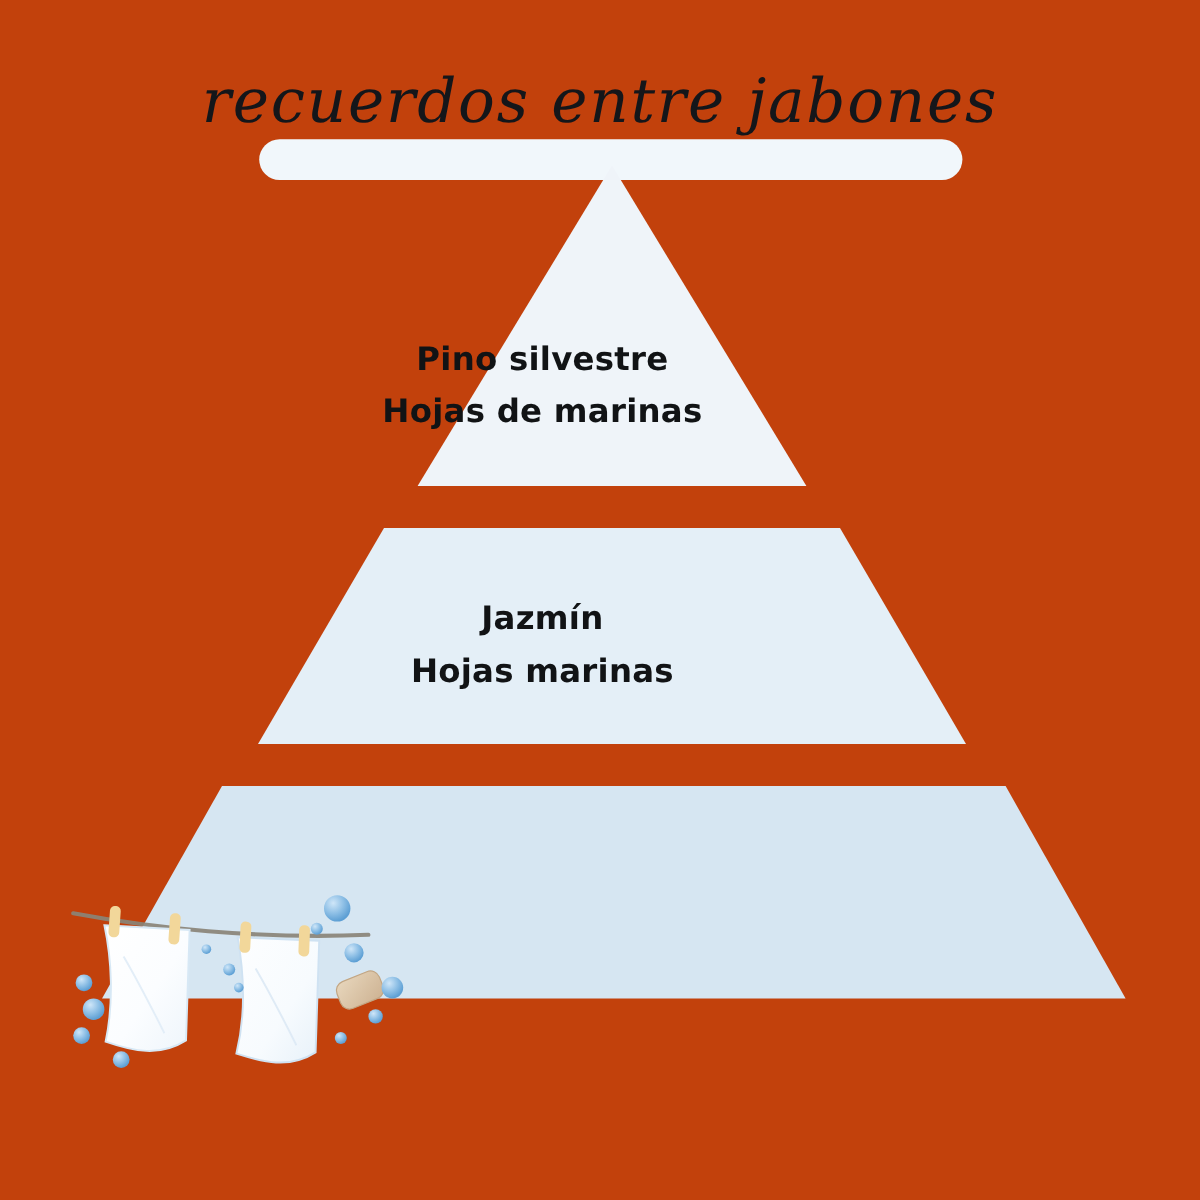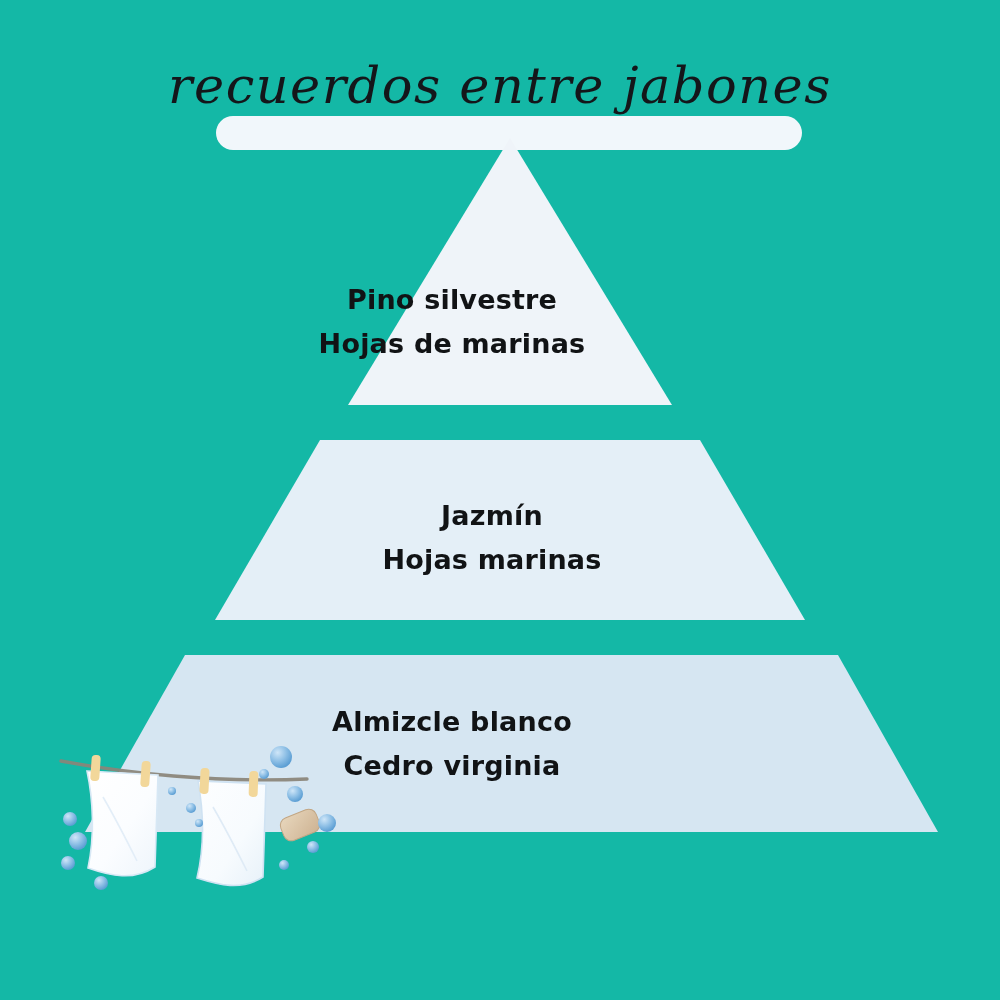--- a/index.html
+++ b/index.html
@@ -13,21 +13,21 @@
     position: relative;
     overflow: hidden;
     font-family: "Liberation Sans", sans-serif;
   }
 
   #canvas {
     position: absolute;
     left: 0; top: 0;
     width: 1000px;
     height: 1000px;
-    background: #14b8a6;
+    background: #c2410c;
   }
 
   
   #title-block {
     position: absolute;
     left: 0;
     top: 48px;
     width: 1000px;
     height: 72px;
   }
@@ -71,21 +71,21 @@
     text-align: center;
     color: #111315;
     font-family: "DejaVu Sans", sans-serif;
     font-weight: 700;
     font-size: 27px;
     line-height: 44px;
     letter-spacing: 0.2px;
     white-space: nowrap;
   }
   #tier1-label { top: 278px; }
-  #tier2-label { top: 494px; padding-left: 40px; }
+  #tier2-label { top: 494px; }
   #tier3-label { top: 700px; }
 
   
   #illustration {
     position: absolute;
     left: 55px;
     top: 735px;
     width: 300px;
     height: 185px;
   }
@@ -112,24 +112,20 @@
   <div class="tier-label" id="tier1-label">
     <div>Pino silvestre</div>
     <div>Hojas de marinas</div>
   </div>
 
   <div class="tier-label" id="tier2-label">
     <div>Jazmín</div>
     <div>Hojas marinas</div>
   </div>
 
-  <div class="tier-label" id="tier3-label">
-    <div>Almizcle blanco</div>
-    <div>Cedro virginia</div>
-  </div>
 
   <svg id="illustration" viewBox="0 0 300 185">
     <defs>
       <linearGradient id="clothGradA" x1="0" y1="0" x2="1" y2="1">
         <stop offset="0%" stop-color="#ffffff"></stop>
         <stop offset="55%" stop-color="#fbfdff"></stop>
         <stop offset="100%" stop-color="#eef5fb"></stop>
       </linearGradient>
       <linearGradient id="clothGradB" x1="0" y1="0" x2="1" y2="1">
         <stop offset="0%" stop-color="#fdfeff"></stop>

